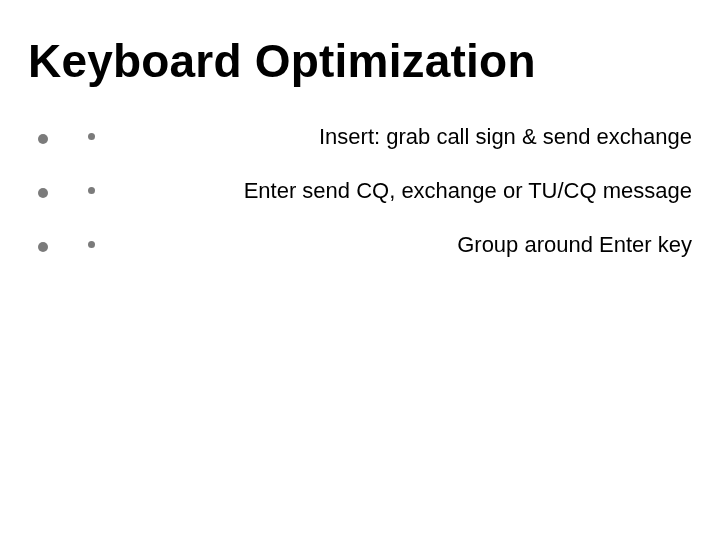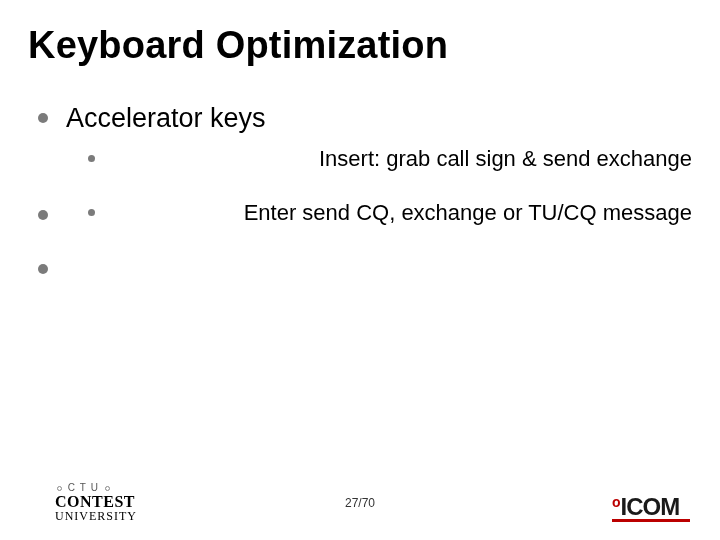--- a/index.html
+++ b/index.html
@@ -9,23 +9,23 @@
     color: #000;
   }
   .slide {
     width: 720px;
     height: 540px;
     position: relative;
     box-sizing: border-box;
     padding: 18px 28px 0 28px;
   }
   .title {
-    font-size: 38px;
+    font-size: 46px;
     font-weight: bold;
-    margin: 6px 0 36px 0;
+    margin: 16px 0 36px 0;
     letter-spacing: 0.2px;
   }
   ul.level1 {
     list-style: none;
     margin: 0;
     padding: 0 0 0 10px;
   }
   ul.level1 > li {
     position: relative;
     padding-left: 28px;
@@ -131,47 +131,29 @@
   }
 </style>
 </head>
 <body>
 
 <div class="slide">
   <h1 class="title">Keyboard Optimization</h1>
 
   <ul class="level1">
     <li>
-      <span>Accelerator keys</span>
       <ul class="level2">
         <li>Insert: grab call sign &amp; send exchange</li>
       </ul>
     </li>
     <li>
       <ul class="level2">
         <li>Enter send CQ, exchange or TU/CQ message</li>
       </ul>
     </li>
     <li>
       <ul class="level2">
+        <li>Group around Enter key</li>
       </ul>
     </li>
   </ul>
 
-  <div class="footer">
-    <div class="left-logo">
-      <div class="ctu-bar">
-        <span class="circ"></span> C&nbsp;T&nbsp;U <span class="circ"></span>
-      </div>
-      <div class="contest">CONTEST</div>
-      <div class="university">UNIVERSITY</div>
-    </div>
-
-    <div class="page-num">27/70</div>
-
-    <div class="right-logo">
-      <div class="icom-name">
-        <span class="dotc">o</span>ICOM
-      </div>
-      <div class="icom-bar"></div>
-    </div>
-  </div>
 </div>
 
 </body></html>

